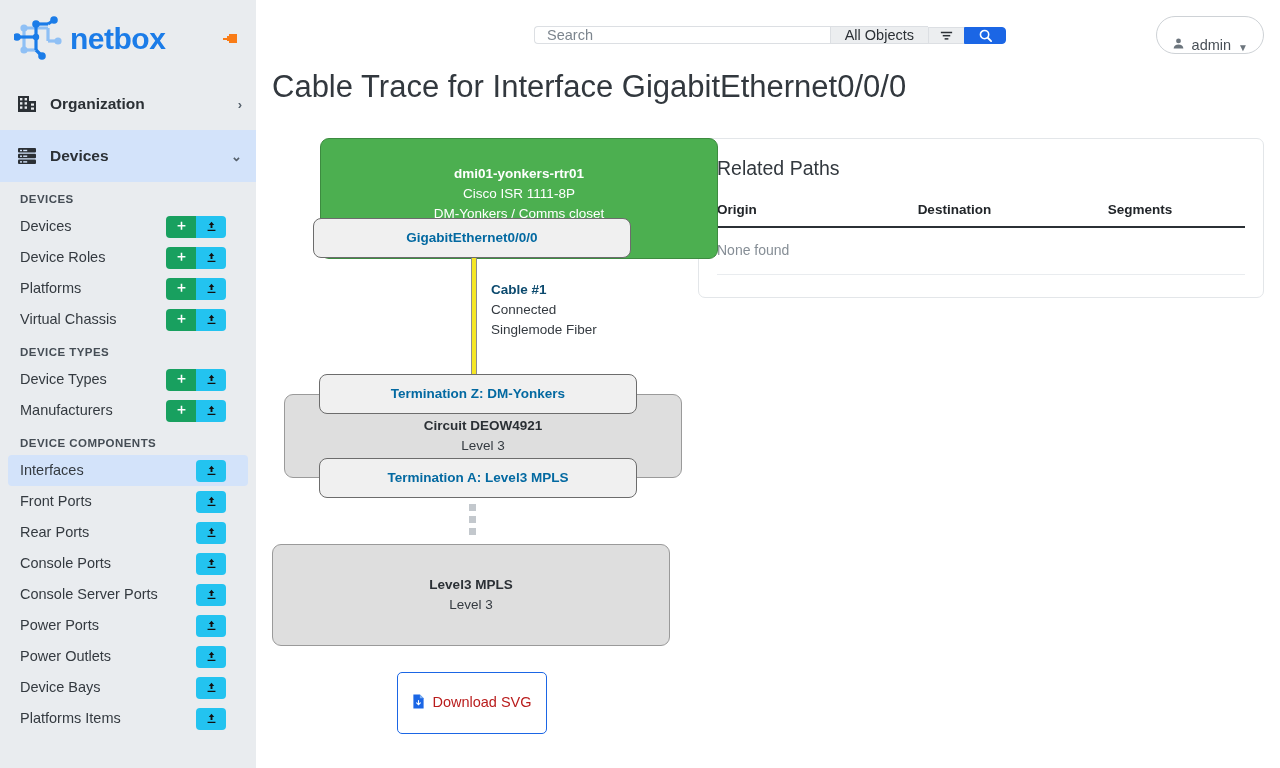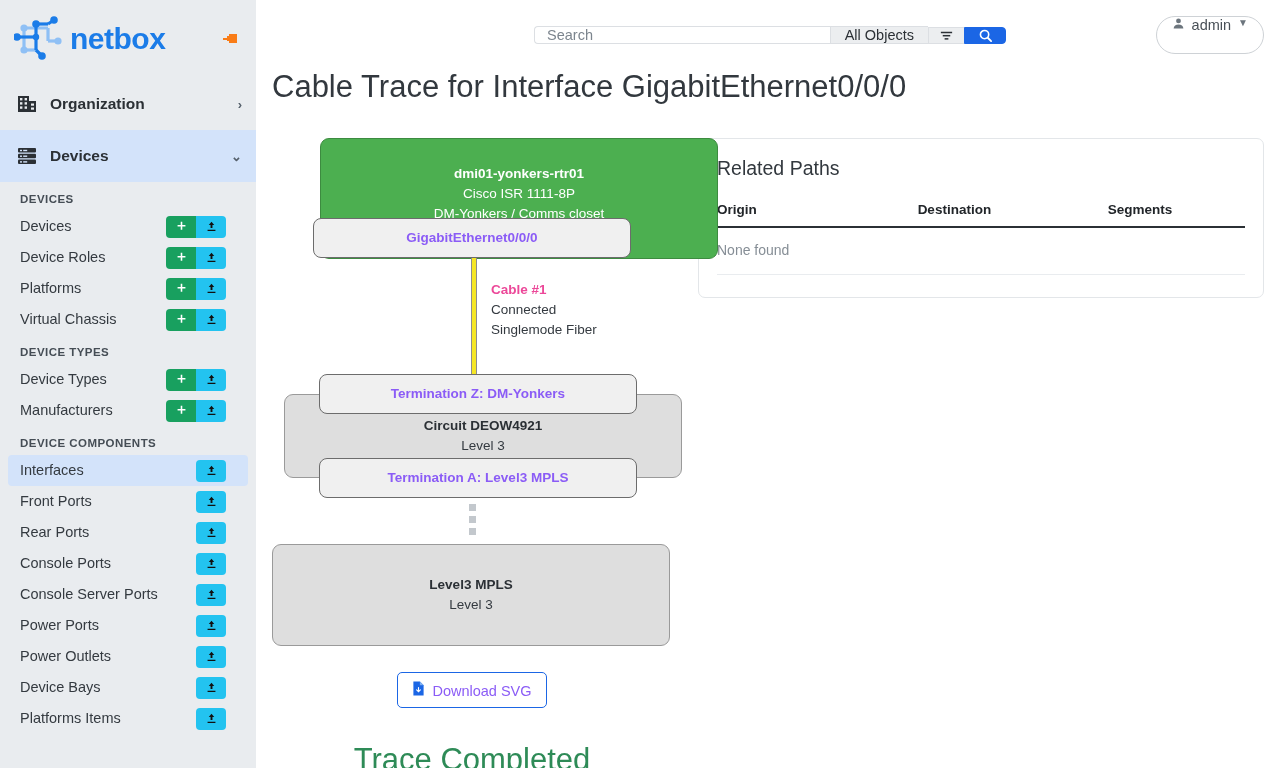--- a/index.html
+++ b/index.html
@@ -92,21 +92,21 @@
   }
   .search-filter {
     display: flex; align-items: center; justify-content: center; width: 36px;
     background: #eceef0; border: 1px solid #dcdfe3; border-right: none; cursor: pointer;
   }
   .search-go {
     display: flex; align-items: center; justify-content: center; width: 42px;
     background: #1B66E5; border: 1px solid #1B66E5; border-radius: 0 4px 4px 0; cursor: pointer;
   }
   .user-menu {
-    margin-left: auto; display: flex; align-items: flex-start; gap: 7px;
+    margin-left: auto; display: flex; align-items: flex-end; gap: 7px;
     height: 38px; padding: 0 15px; border: 1px solid #ced2d6;
     border-radius: 19px; font-size: 14.5px; color: #495057; cursor: pointer; background:#fff;
   }
 
   .page-title {
     font-size: 31px; font-weight: 400; color: #32383e;
     padding: 0 0 0 16px; margin: 0 0 34px 0; line-height: 1.1;
   }
 
   .content { display: flex; padding: 0 16px; gap: 26px; }
@@ -120,32 +120,32 @@
     color: #fff; text-align: center; padding: 25px 10px 34px 10px;
     width: 398px;
     margin-left: 48px;
   }
   .node-device .n1 { font-size: 13.5px; font-weight: 700; line-height: 20px; }
   .node-device .n2, .node-device .n3 { font-size: 13.5px; font-weight: 400; line-height: 20px; }
 
   .term-box {
     width: 318px; margin: 0 auto; background: #F0F0F0;
     border: 1px solid #6c6c6c; border-radius: 8px;
-    text-align: center; font-size: 13.5px; font-weight: 700; color: #8b5cf6;
+    text-align: center; font-size: 13.5px; font-weight: 700; color: #0369a1;
     height: 40px; line-height: 38px; position: relative; z-index: 3;
   }
   .term-iface { margin-top: -41px; }
 
   .cable-seg { position: relative; height: 116px; }
   .cable-line {
     position: absolute; left: 199px; top: 0; width: 6px; height: 116px;
     background: #F5E625; border-left: 1px solid #8c8c8c; border-right: 1px solid #8c8c8c;
   }
   .cable-labels { position: absolute; left: 219px; top: 22px; text-align: left; }
-  .cable-labels .c1 { font-size: 13.5px; font-weight: 700; color: #ec4899; line-height: 20px; }
+  .cable-labels .c1 { font-size: 13.5px; font-weight: 700; color: #0c4a6e; line-height: 20px; }
   .cable-labels .c2, .cable-labels .c3 { font-size: 13.5px; color: #343a40; line-height: 20px; }
 
   .circuit-wrap { position: relative; padding-left: 12px; }
   .circuit-box {
     width: 398px; background: #DEDEDE; border: 1px solid #9a9a9a; border-radius: 9px;
     text-align: center; padding: 21px 0; position: relative; z-index: 1;
   }
   .circuit-box .cb1 { font-size: 13.5px; font-weight: 700; color: #2b3035; line-height: 20px; text-align: center; }
   .circuit-box .cb2 { font-size: 13.5px; color: #343a40; line-height: 20px; }
   .term-z { margin-bottom: -20px; }
@@ -157,23 +157,23 @@
 
   .node-provider {
     width: 398px; background: #DEDEDE; border: 1px solid #9a9a9a; border-radius: 9px;
     text-align: center; padding: 30px 0; margin-top: 4px;
   }
   .node-provider .p1 { font-size: 13.5px; font-weight: 700; color: #2b3035; line-height: 20px; }
   .node-provider .p2 { font-size: 13.5px; color: #343a40; line-height: 20px; }
 
   .dl-wrap { text-align: center; margin-top: 26px; }
   .dl-btn {
-    display: inline-flex; align-items: flex-end; gap: 7px;
-    border: 1px solid #1B66E5; color: #8b5cf6; background: #fff;
-    border-radius: 5px; padding: 8px 14px; font-size: 14.5px; cursor: pointer;
+    display: inline-flex; align-items: flex-start; gap: 7px;
+    border: 1px solid #1B66E5; color: #b91c1c; background: #fff;
+    border-radius: 5px; padding: 21px 14px; font-size: 14.5px; cursor: pointer;
     font-family: "Liberation Sans", sans-serif;
   }
   .trace-status {
     text-align: center; margin-top: 34px;
     font-size: 31px; color: #2E8B57; font-weight: 400;
   }
 
   
   .card {
     border: 1px solid #e3e6e9; border-radius: 7px; background: #fff;

